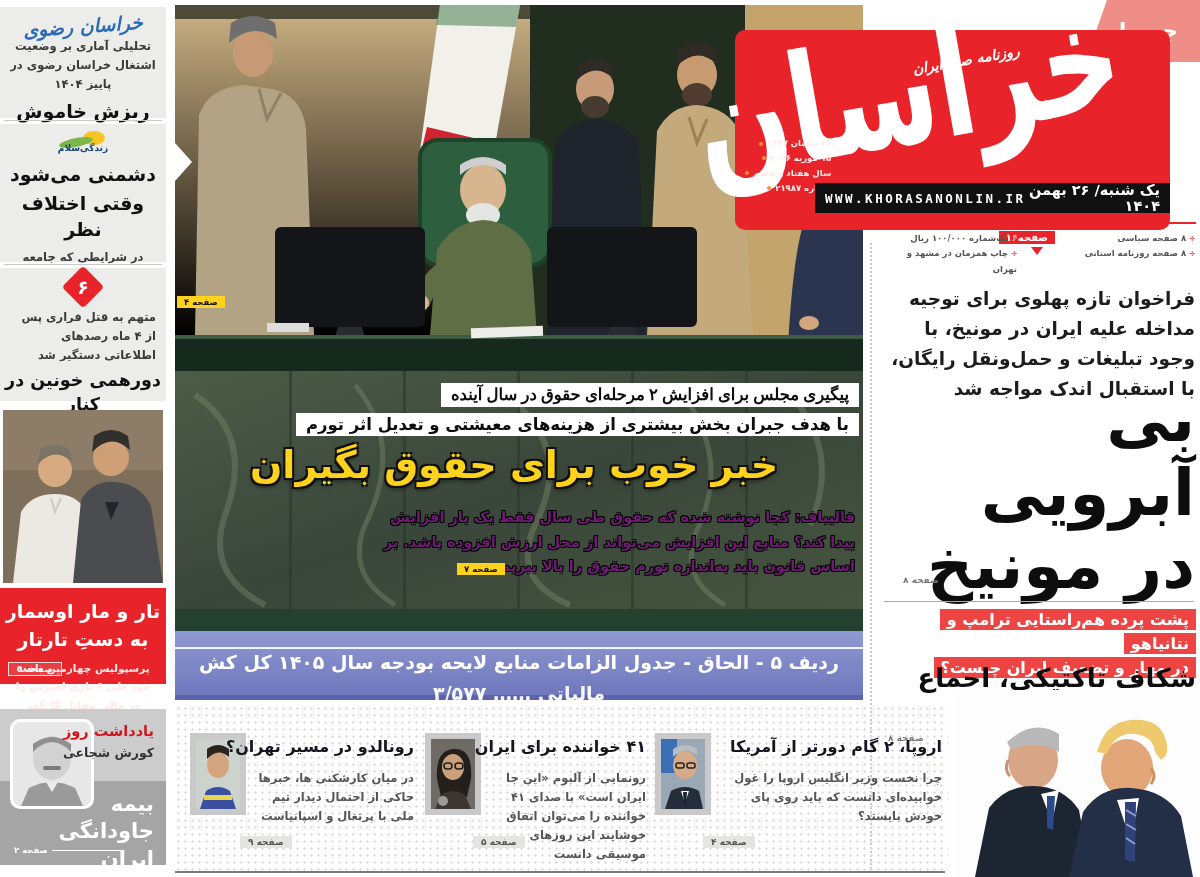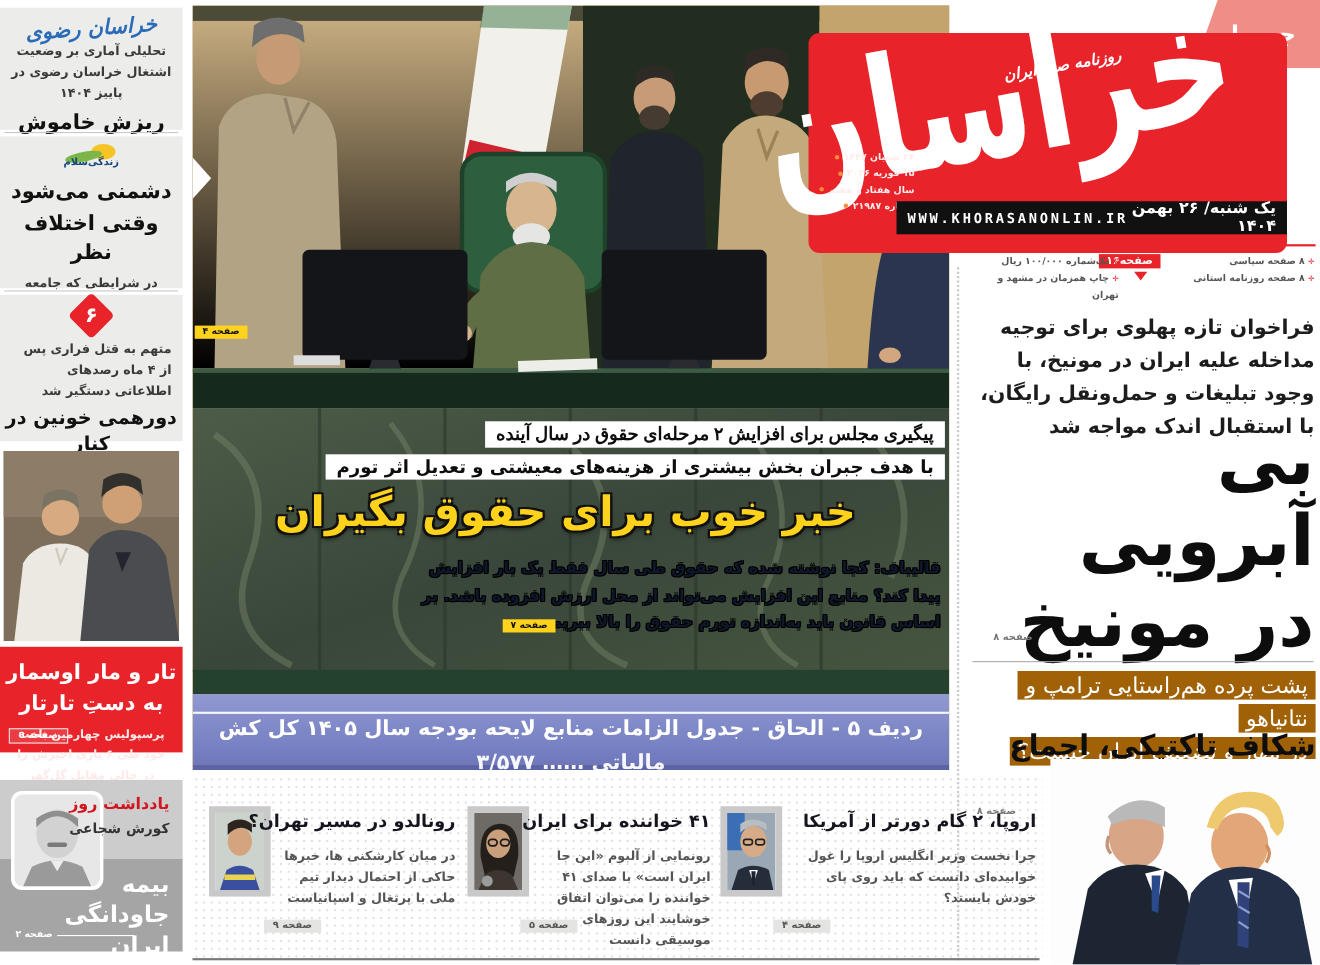--- a/index.html
+++ b/index.html
@@ -56,34 +56,34 @@
   .pub-r{right:0;}
   .pub-l{right:178px;}
   .redline-top{position:absolute;left:878px;top:222px;width:318px;height:2px;background:#e8232a;}
 
   
   .main-photo{position:absolute;left:175px;top:5px;width:688px;height:695px;overflow:hidden;background:#c9ae7e;}
   .mp-tri{position:absolute;left:0;top:138px;width:0;height:0;border-top:19px solid transparent;border-bottom:19px solid transparent;border-left:17px solid #fff;z-index:6;}
   .kstrip{position:absolute;right:4px;color:#0d0d0d;background:#fff;font-size:16.5px;font-weight:800;padding:2px 10px;z-index:5;white-space:nowrap;}
   .mp-yellowhead{position:absolute;left:0;right:10px;top:438px;text-align:center;font-size:38px;font-weight:900;color:#ffd21c;z-index:5;
      text-shadow:-2px -2px 0 #111,2px -2px 0 #111,-2px 2px 0 #111,2px 2px 0 #111,0 3px 4px rgba(0,0,0,.55);}
-  .mp-quote{position:absolute;right:8px;top:500px;width:472px;text-align:right;font-size:14.5px;font-weight:800;color:#0f172a;line-height:1.7;z-index:5;
+  .mp-quote{position:absolute;right:8px;top:500px;width:472px;text-align:right;font-size:14.5px;font-weight:800;color:#701a75;line-height:1.7;z-index:5;
      text-shadow:-1px -1px 0 #000,1px -1px 0 #000,-1px 1px 0 #000,1px 1px 0 #000;}
   .ptag-y{position:absolute;background:#ffd21c;color:#111;font-size:8.5px;font-weight:900;padding:1px 7px;z-index:6;}
   .banner1{position:absolute;left:0;right:0;top:646px;text-align:center;color:#fff;font-size:19px;font-weight:900;white-space:nowrap;z-index:5;}
   .banner2{position:absolute;left:0;right:0;top:677px;text-align:center;color:#fff;font-size:19px;font-weight:900;white-space:nowrap;z-index:5;opacity:.95;}
 
   
   .vdots{position:absolute;left:870px;top:243px;height:630px;border-left:2px dotted #c9c9c9;}
   .lead{position:absolute;left:880px;top:284px;width:315px;text-align:right;font-size:18.5px;font-weight:800;color:#1c1c1c;line-height:1.62;}
   .bighead{position:absolute;left:878px;top:383px;width:317px;text-align:right;font-weight:900;color:#0d0d0d;font-size:64px;line-height:1.15;letter-spacing:-1px;}
   .pagegray{position:absolute;color:#777;font-size:9px;font-weight:700;}
   .rc-rule{position:absolute;left:884px;top:601px;width:310px;height:1px;background:#aaa;}
   .kblack{position:absolute;left:884px;top:608px;width:312px;text-align:right;line-height:1.5;}
-  .kblack span{background:#a16207;color:#fff;font-size:20px;font-weight:400;padding:1px 7px;box-decoration-break:clone;-webkit-box-decoration-break:clone;}
+  .kblack span{background:#ef4444;color:#fff;font-size:16px;font-weight:700;padding:1px 7px;box-decoration-break:clone;-webkit-box-decoration-break:clone;}
   .head2{position:absolute;left:884px;top:663px;width:312px;text-align:right;font-size:26px;font-weight:900;color:#0d0d0d;}
   .tn-photo{position:absolute;left:955px;top:690px;width:245px;height:187px;background:#fdfdfd;}
 
   
   .bottom-row{position:absolute;left:175px;top:705px;width:773px;height:167px;
      background-image:radial-gradient(#dedede 1px,transparent 1.3px);background-size:7px 7px;}
   .b-item{position:absolute;top:0;height:167px;}
   .b-photo{position:absolute;top:28px;width:44px;height:70px;border:6px solid #c9c9c9;background:#eee;overflow:hidden;}
   .b-head{position:absolute;top:32px;text-align:right;font-size:16px;font-weight:900;color:#15151f;white-space:nowrap;}
   .b-body{position:absolute;top:64px;text-align:right;font-size:11.5px;font-weight:700;color:#555;line-height:1.65;}

